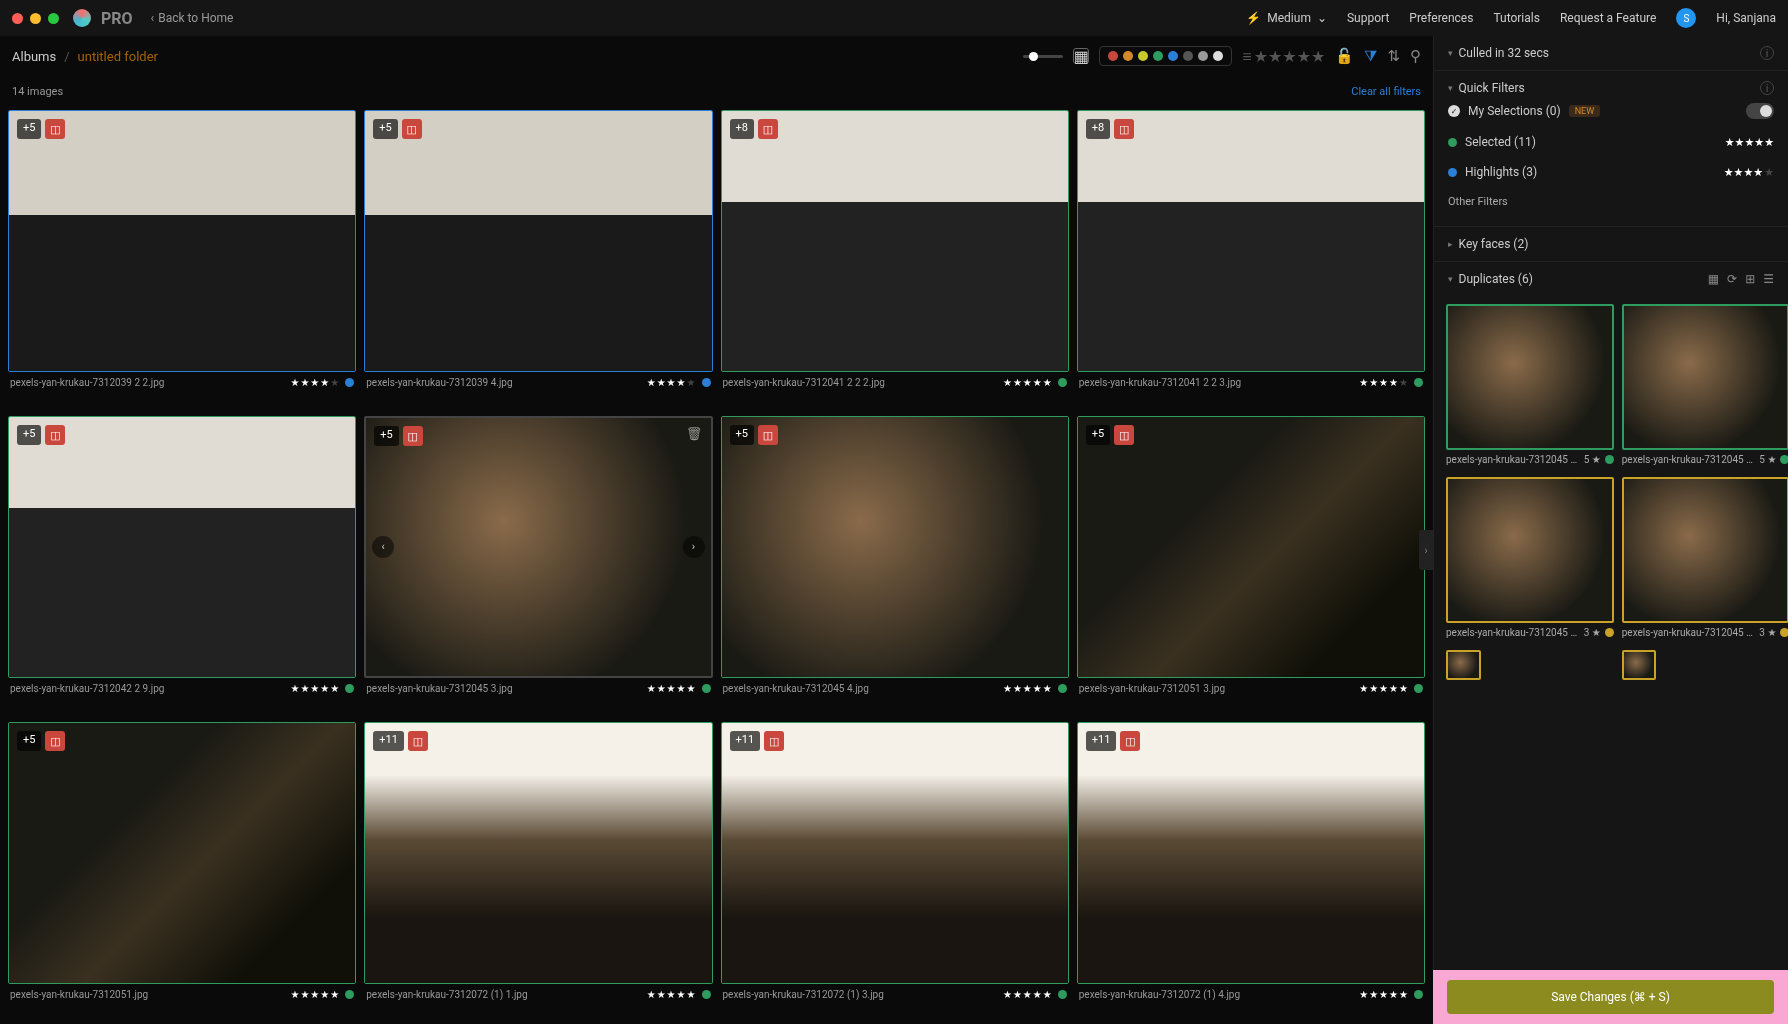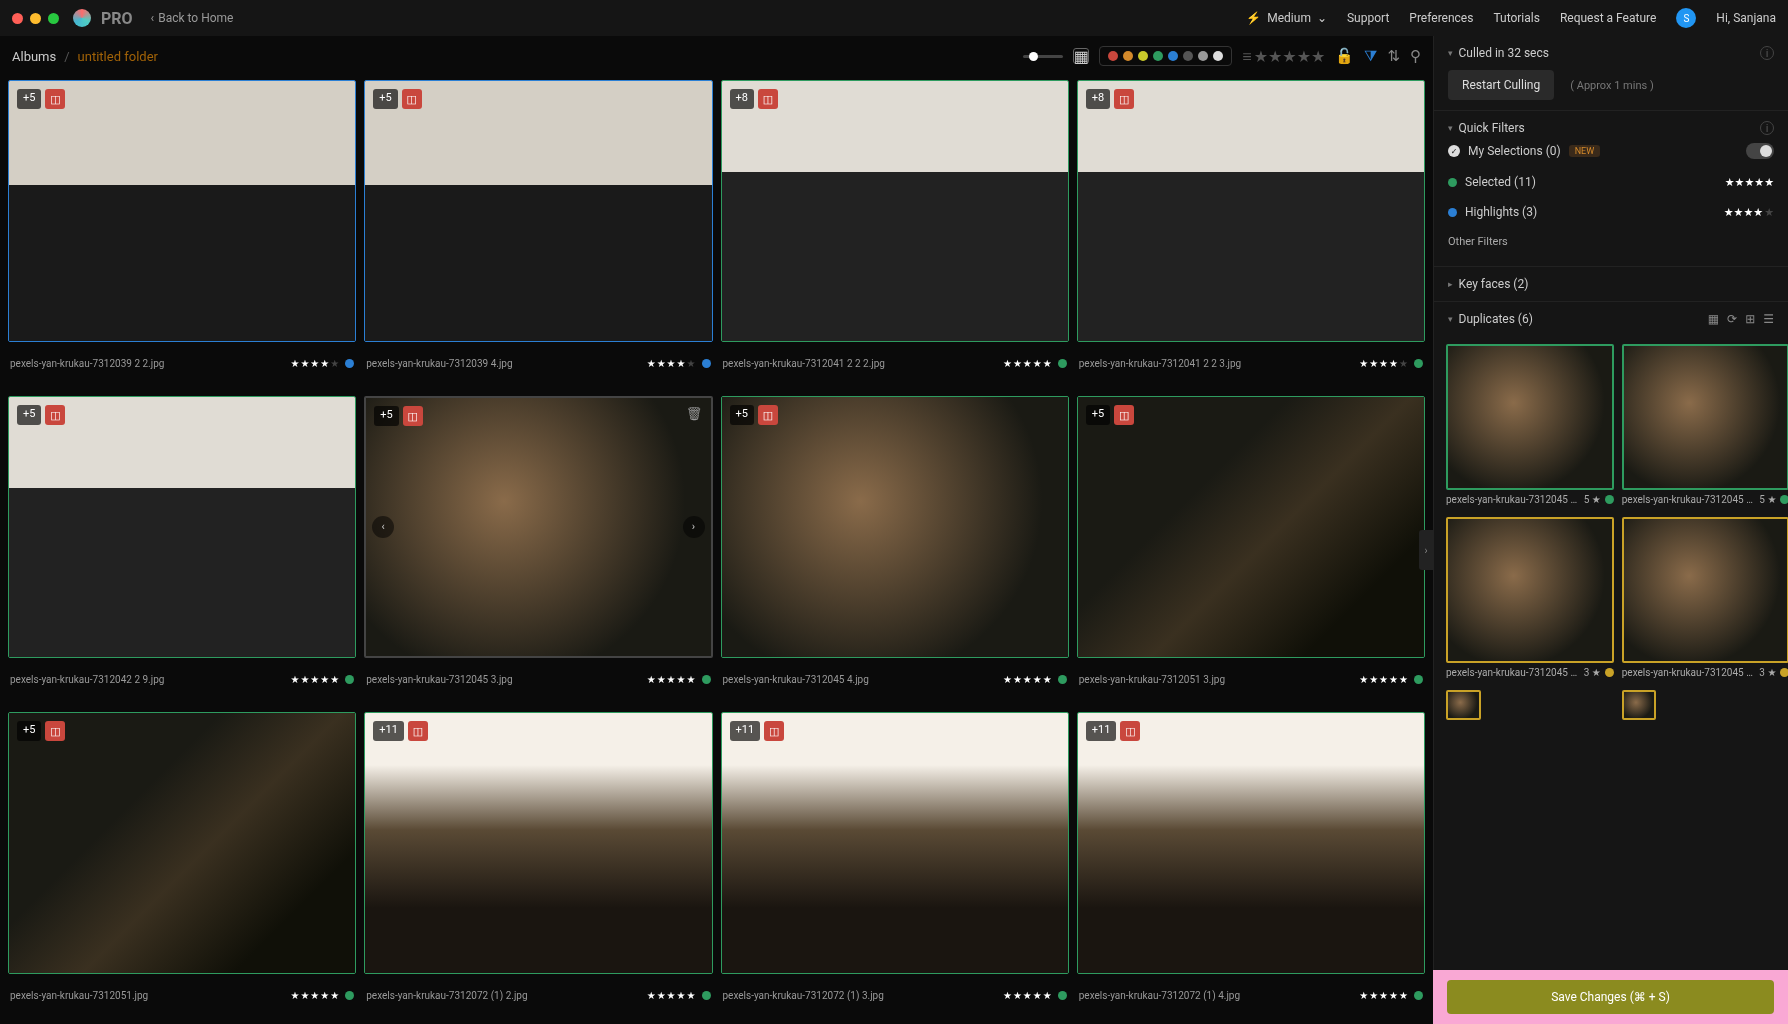--- a/index.html
+++ b/index.html
@@ -34,21 +34,21 @@
 .clear{margin-left:auto;color:#2b7fd4;cursor:pointer;font-size:11px}
 .grid{flex:1;overflow-y:auto;padding:4px 8px;display:grid;grid-template-columns:repeat(4,1fr);gap:8px}
 .card{display:flex;flex-direction:column}
 .thumb{position:relative;aspect-ratio:1.33;background:#222;border:1px solid transparent;border-radius:2px;overflow:hidden}
 .thumb.sel-blue{border-color:#2b7fd4}
 .thumb.sel-green{border-color:#2e9b5f}
 .thumb.sel-active{border:2px solid #444;background:#2a2a2a}
 .badges{position:absolute;top:8px;left:8px;display:flex;gap:4px;z-index:2}
 .badge-dup{background:rgba(0,0,0,.65);color:#fff;padding:2px 6px;border-radius:3px;font-size:11px}
 .badge-icn{background:#c9473d;width:20px;height:20px;border-radius:3px;display:flex;align-items:center;justify-content:center;color:#fff;font-size:11px}
-.meta{display:flex;align-items:center;padding:16px 2px;font-size:10px;color:#999;gap:6px}
+.meta{display:flex;align-items:center;padding:5px 2px;font-size:10px;color:#999;gap:6px}
 .fname{flex:1;white-space:nowrap;overflow:hidden;text-overflow:ellipsis}
 .stars{display:flex;gap:1px;color:#fff;font-size:10px}
 .stars .dim{color:#444}
 .dot{width:9px;height:9px;border-radius:50%}
 .dot.blue{background:#2b7fd4}.dot.green{background:#2e9b5f}.dot.white{background:#ddd}.dot.yellow{background:#c9a227}
 .navarrow{position:absolute;top:50%;transform:translateY(-50%);width:22px;height:22px;background:rgba(0,0,0,.5);border-radius:50%;display:flex;align-items:center;justify-content:center;color:#ccc;font-size:11px}
 .navarrow.l{left:6px}.navarrow.r{right:6px}
 .trash{position:absolute;top:8px;right:8px;color:#999;font-size:13px}
 .panel{border-bottom:1px solid #222;padding:10px 14px}
 .panel-title{display:flex;align-items:center;gap:6px;color:#ccc;font-size:12px;cursor:pointer}
@@ -138,20 +138,24 @@
             <span style="background: rgb(153, 153, 153);"></span>
             <span style="background: rgb(221, 221, 221);"></span>
           </div>
         <div class="starfilter"><span>≡</span> ★★★★★</div>
         <span class="iconbtn">🔓</span>
         <span class="iconbtn" style="color:#2b7fd4">⧩</span>
         <span class="iconbtn">⇅</span>
         <span class="iconbtn">⚲</span>
       </div>
     </div>
+    <div class="subhead">
+      <span>14 images</span>
+      <span class="clear">Clear all filters</span>
+    </div>
     <div class="grid" id="grid">
         <div class="card">
           <div class="thumb sel-blue">
             <div class="img ph1"></div>
             <div class="badges">
               <span class="badge-dup">+5</span>
               <span class="badge-icn">◫</span>
             </div>
           </div>
           <div class="meta">
@@ -331,21 +335,21 @@
         </div>
         <div class="card">
           <div class="thumb sel-green">
             <div class="img ph5"></div>
             <div class="badges">
               <span class="badge-dup">+11</span>
               <span class="badge-icn">◫</span>
             </div>
           </div>
           <div class="meta">
-            <span class="fname">pexels-yan-krukau-7312072 (1) 2.jpg</span>
+            <span class="fname">pexels-yan-krukau-7312072 (1) 1.jpg</span>
             <span class="stars">
               <span>★</span>
               <span>★</span>
               <span>★</span>
               <span>★</span>
               <span>★</span>
             </span>
             <span class="dot green"></span>
           </div>
         </div>
@@ -393,24 +397,20 @@
     <div class="expand">›</div>
   </div>
 
   <div class="sidebar">
     <div class="panel">
       <div class="panel-title">
           <span class="chev">▾</span>
           <span>Culled in 32 secs</span>
           <span class="info-i">i</span>
         </div>
-      <div class="restart-row">
-        <button class="restart">Restart Culling</button>
-        <span class="approx">( Approx 1 mins )</span>
-      </div>
     </div>
     <div class="panel">
       <div class="panel-title">
           <span class="chev">▾</span>
           <span>Quick Filters</span>
           <span class="info-i">i</span>
         </div>
       <div class="qf-row">
         <span class="check">✓</span>
         <span>My Selections (0)</span>

